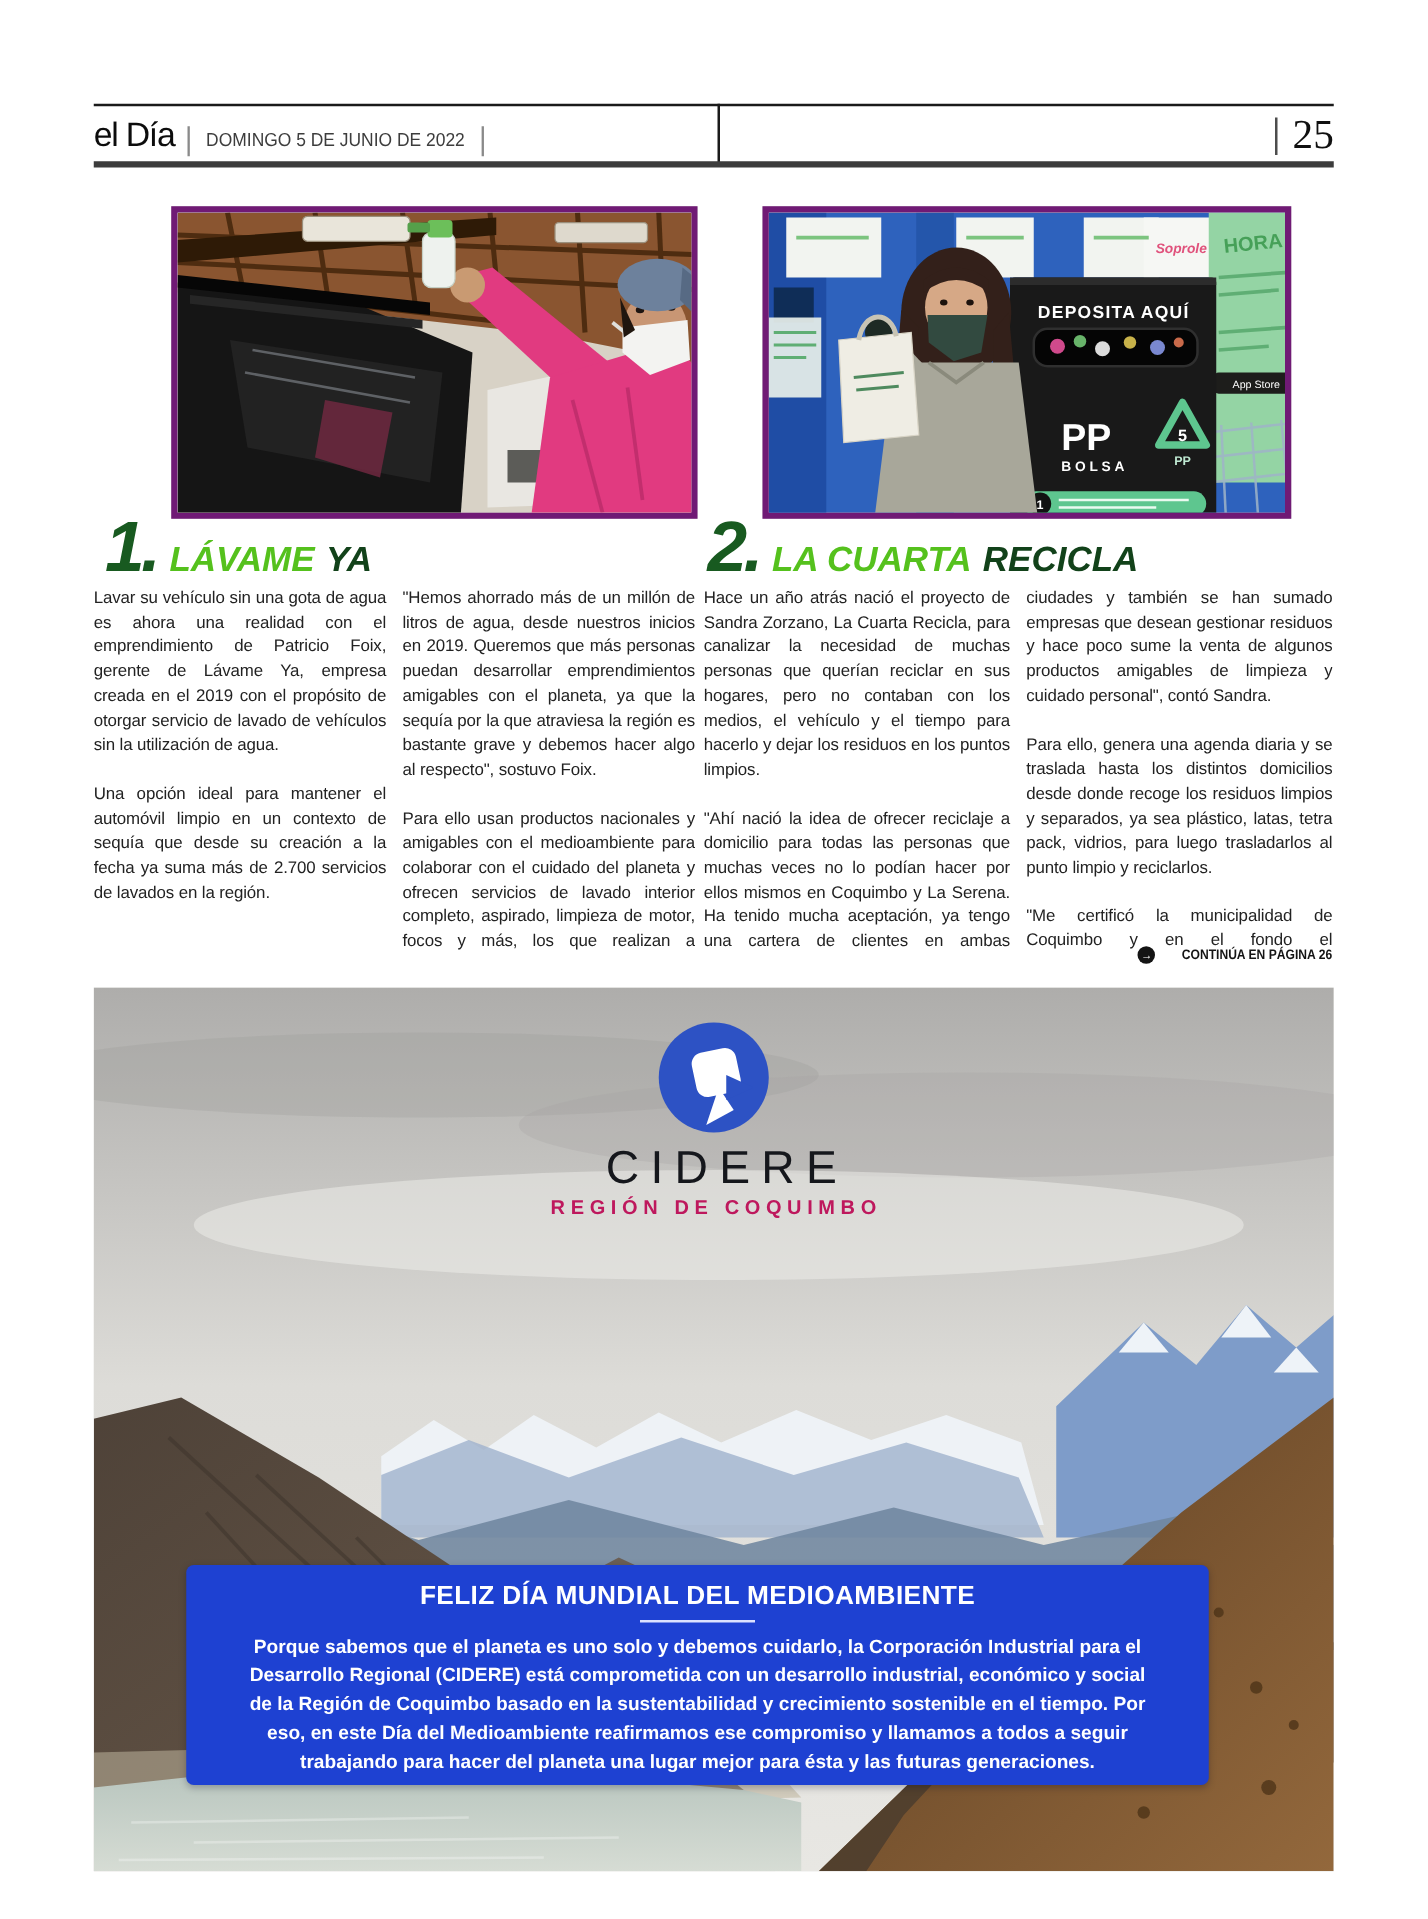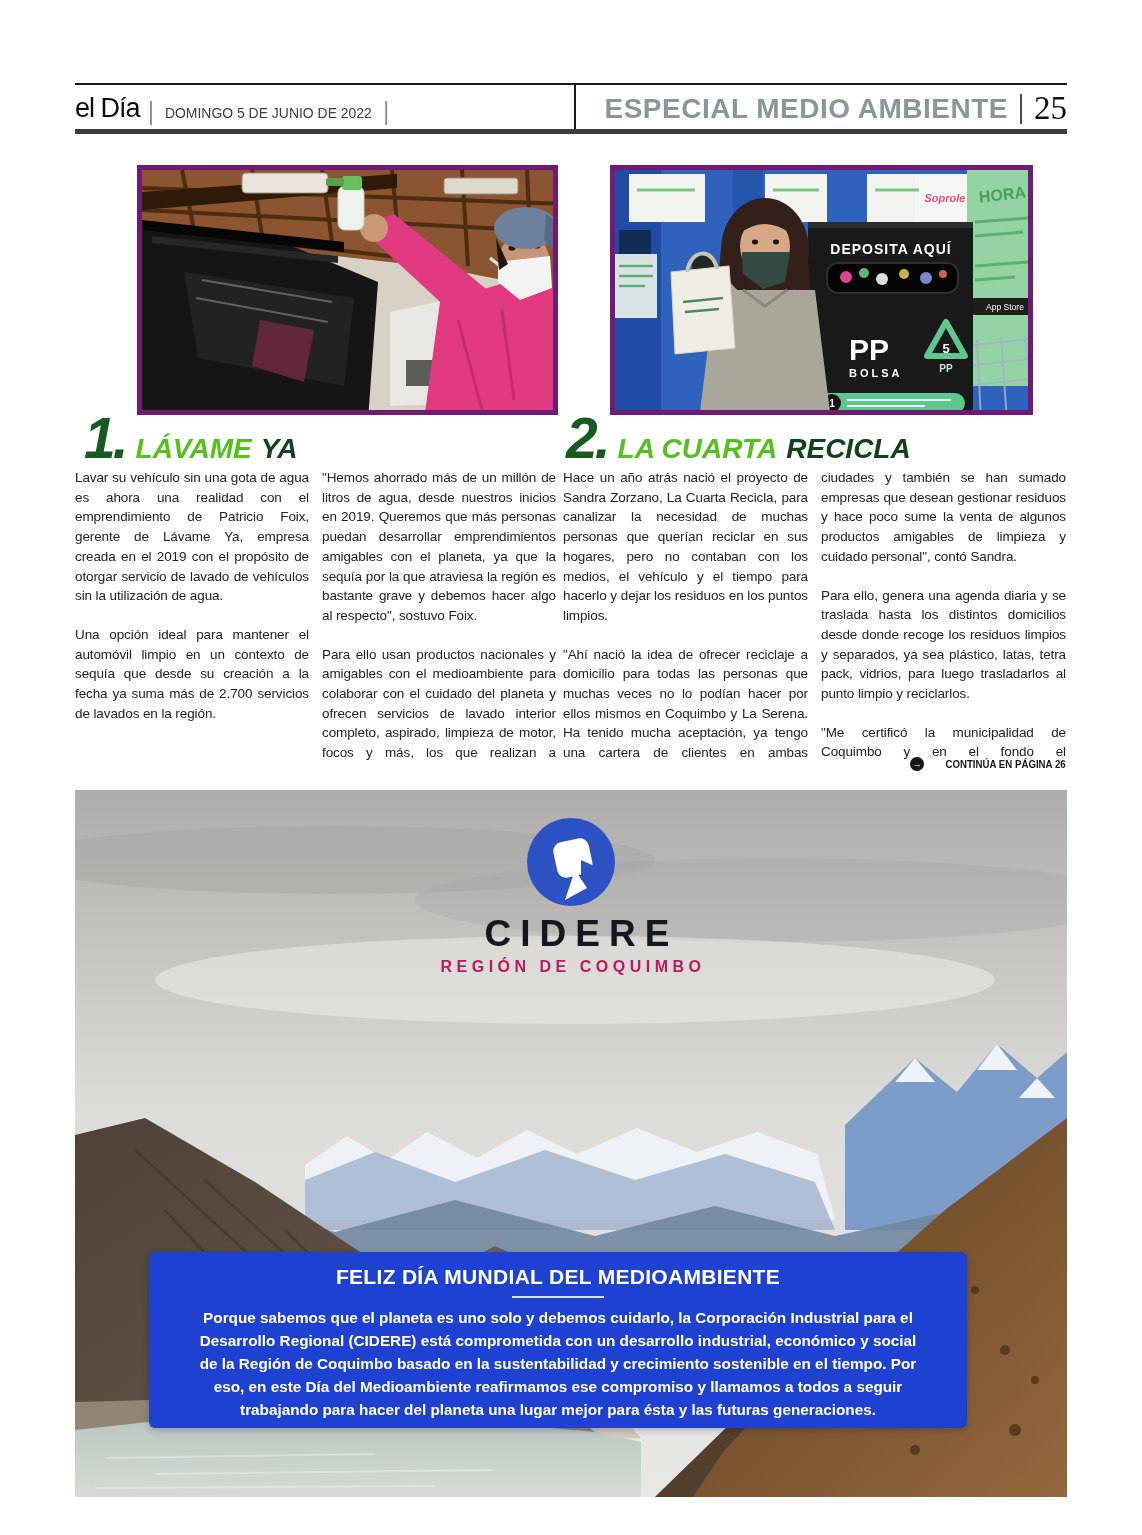--- a/index.html
+++ b/index.html
@@ -58,40 +58,39 @@
     width:14px; height:14px; border-radius:50%; background:#141414;
     color:#fff; font-size:9px; line-height:14px; text-align:center; flex:0 0 auto;
   }
   .cont-text { font-size:11px; font-weight:bold; color:#141414; transform:scaleX(.88); transform-origin:right center; white-space:nowrap; }
 
   
   .ad { left:75px; top:790px; width:992px; height:707px; overflow:hidden; background:#d8d7d3; }
   .ad > svg { position:absolute; left:0; top:0; }
   .ad-logo { position:absolute; top:24px; left:0; right:0; text-align:center; }
   .ad-logo svg { display:block; margin:0 auto; }
-  .logo-name { font-size:37px; font-weight:700; color:#15171c; letter-spacing:9px; text-indent:9px; margin-top:3px;padding-left:12px; }
+  .logo-name { font-size:37px; font-weight:400; color:#15171c; letter-spacing:9px; text-indent:9px; margin-top:3px;padding-left:12px; }
   .logo-region { font-size:16px; font-weight:bold; color:#be185d; letter-spacing:4.5px; text-indent:4px; margin-top:3px; }
   .ad-box {
     position:absolute; left:74px; top:462px; width:818px; height:176px;
     background:#1e41d2; border-radius:6px; color:#fff; text-align:center;
     padding:13px 44px 0; box-shadow:0 2px 6px rgba(0,0,30,.25);
   }
   .ad-headline { font-size:21px; font-weight:800; letter-spacing:.3px; }
   .ad-underline { width:92px; height:2px; background:#dbe2ff; margin:7px auto 8px; }
   .ad-body { font-size:15.3px; line-height:23px; font-weight:600; }
 </style>
 </head>
 <body>
 
 <div class="abs rule-top"></div>
 <div class="abs masthead">el Día</div>
 <div class="abs date-wrap">DOMINGO 5 DE JUNIO DE 2022</div>
 <div class="abs divider-mid"></div>
 <div class="abs header-right">
-  <span class="section-title">ESPECIAL MEDIO AMBIENTE</span>
   <span class="page-sep"></span>
   <span class="page-num">25</span>
 </div>
 <div class="abs rule-bottom"></div>
 
 <div class="abs photo photo-left">
   <svg width="421" height="250" viewBox="0 0 421 250">
     <rect width="421" height="250" fill="#d8d2c6"></rect>
 
     <polygon points="0,0 421,0 421,122 300,98 0,64" fill="#8a5530"></polygon>

